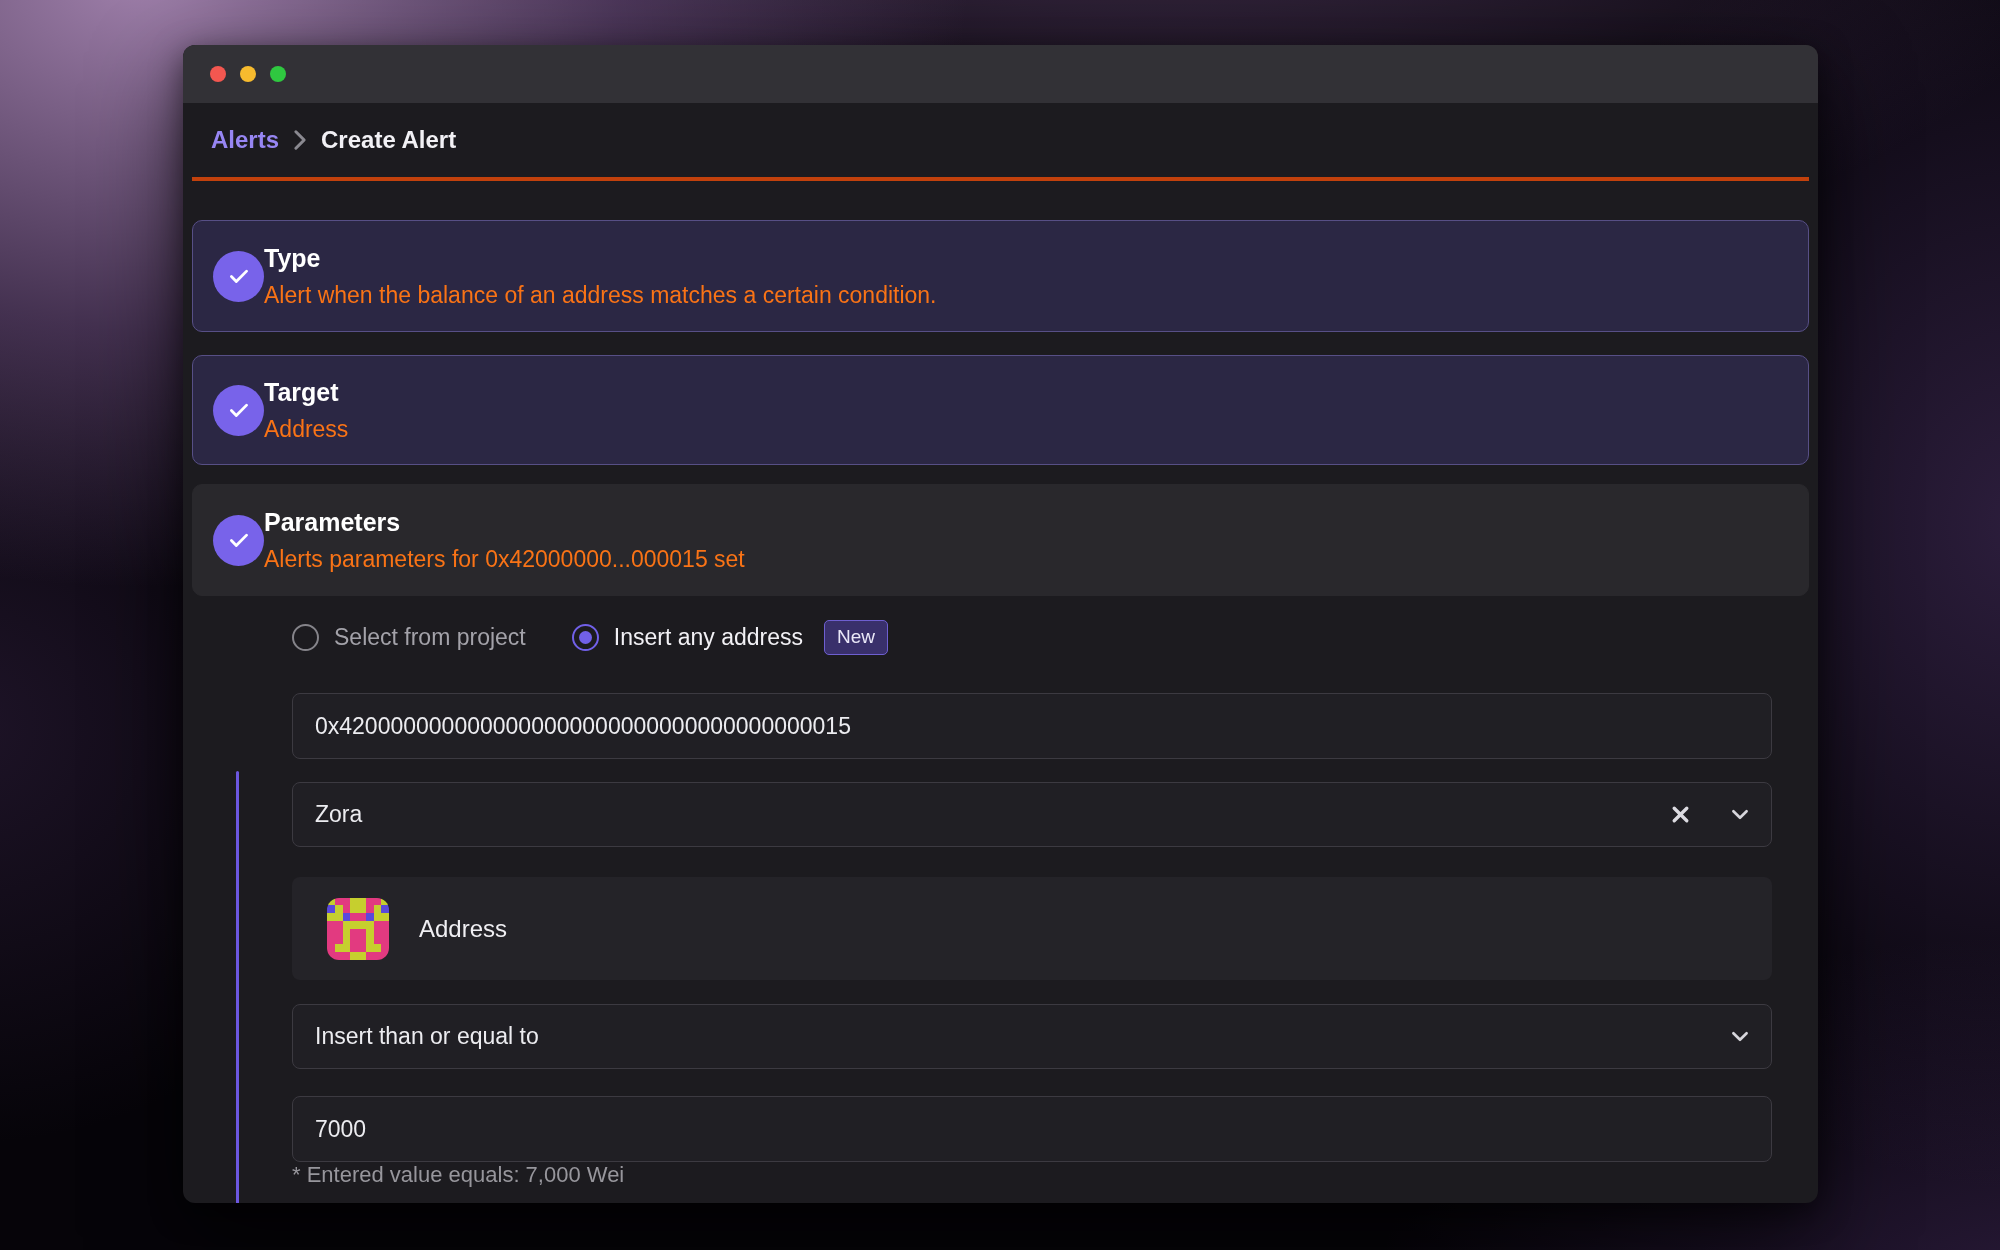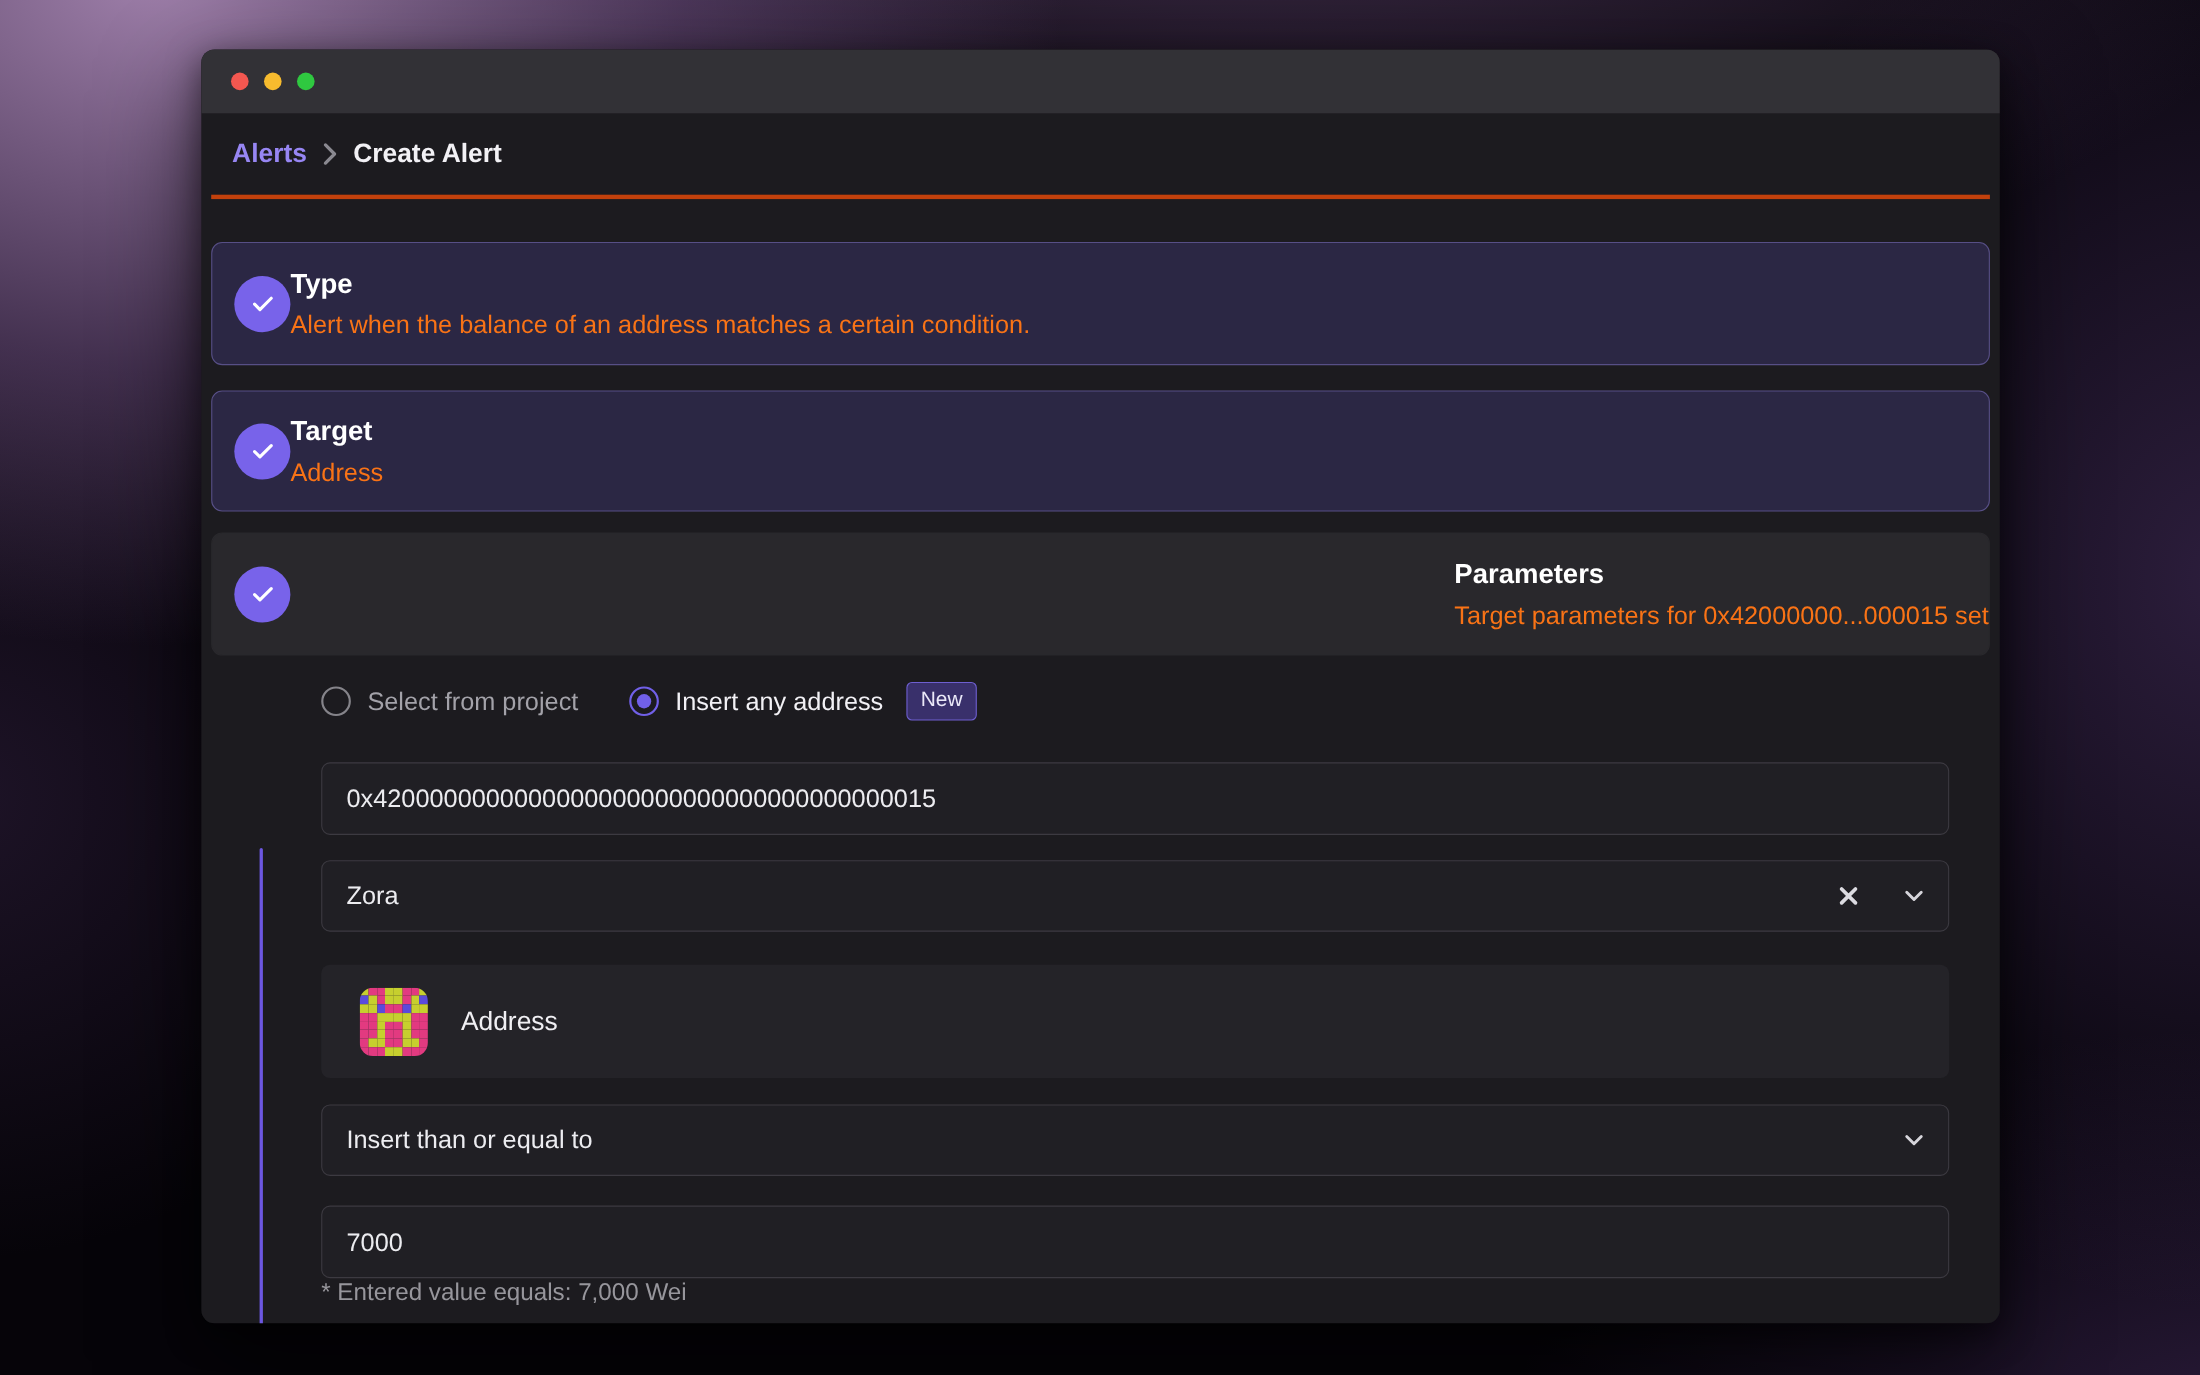--- a/index.html
+++ b/index.html
@@ -37,21 +37,21 @@
   .content { padding:0 9px; position:relative; }
 
   .step-card {
     border-radius:10px; display:flex; align-items:center;
     padding-left:20px; 
   }
   .step-card.accent { background:#2b2744; border:1px solid #574f86; }
   .step-card.plain  { background:#29282c; border:1px solid #29282c; }
   .step-type   { margin-top:39px; height:112px; }
   .step-target { margin-top:23px; height:110px; }
-  .step-params { margin-top:19px; height:112px;justify-content:space-between; }
+  .step-params { margin-top:19px; height:112px; }
 
   .check-circle {
     width:51px; height:51px; border-radius:50%; background:#7863ea;
     display:flex; align-items:center; justify-content:center; flex:none;
   }
   .check-circle svg { width:26px; height:26px; }
 
   .step-text { display:flex; flex-direction:column; gap:9px; }
   .step-title { font-size:25px; font-weight:700; color:#ffffff; }
   .step-sub   { font-size:23px; color:#f97316; }
@@ -166,21 +166,21 @@
     </div>
 
     <div class="step-card plain step-params">
       <div class="check-circle">
         <svg viewBox="0 0 24 24">
             <path d="M5 12.5l4.5 4.5L19 7.5" stroke="#ffffff" stroke-width="2.6" fill="none" stroke-linecap="round" stroke-linejoin="round"></path>
           </svg>
       </div>
       <div class="step-text">
         <div class="step-title">Parameters</div>
-        <div class="step-sub">Target parameters for 0x42000000...000015 set</div>
+        <div class="step-sub">Alerts parameters for 0x42000000...000015 set</div>
       </div>
     </div>
 
     <div class="form">
 
       <div class="radio-row">
         <div class="radio">
           <span class="radio-circle"></span>
           <span class="radio-label">Select from project</span>
         </div>

